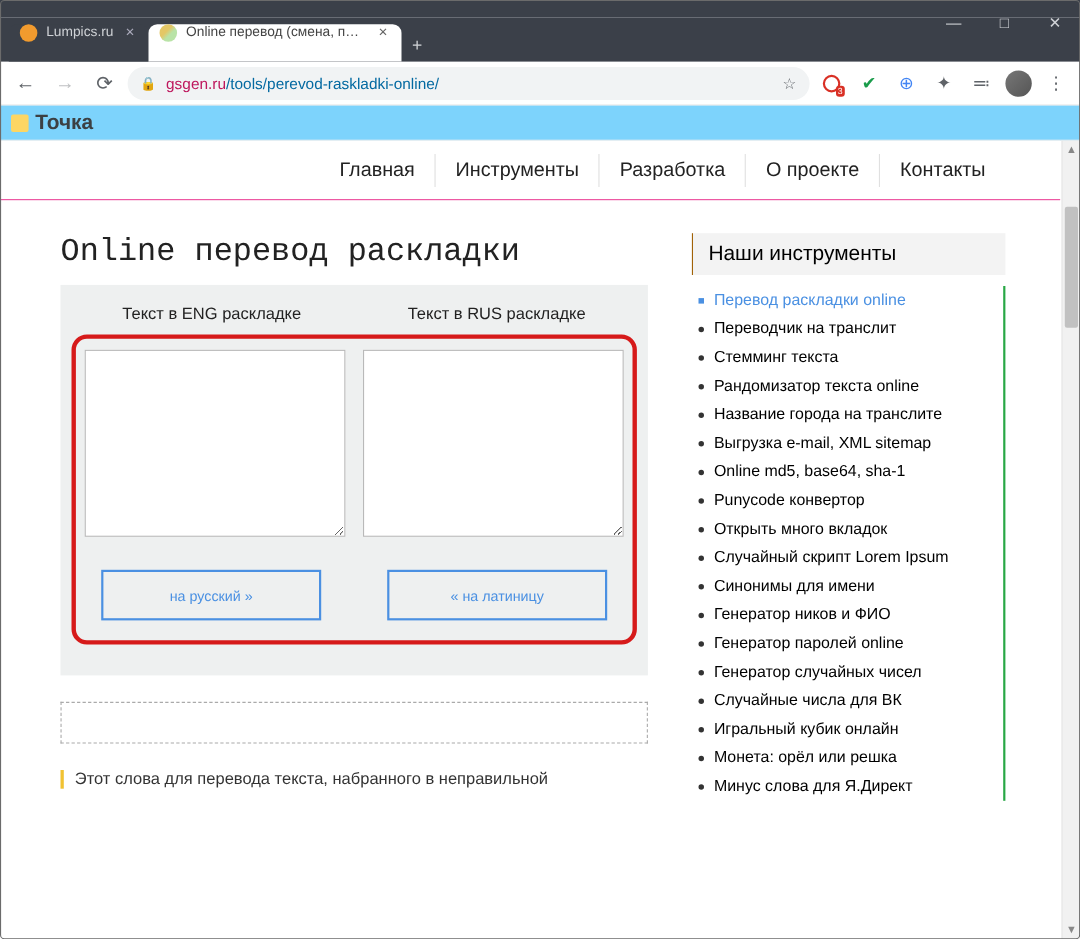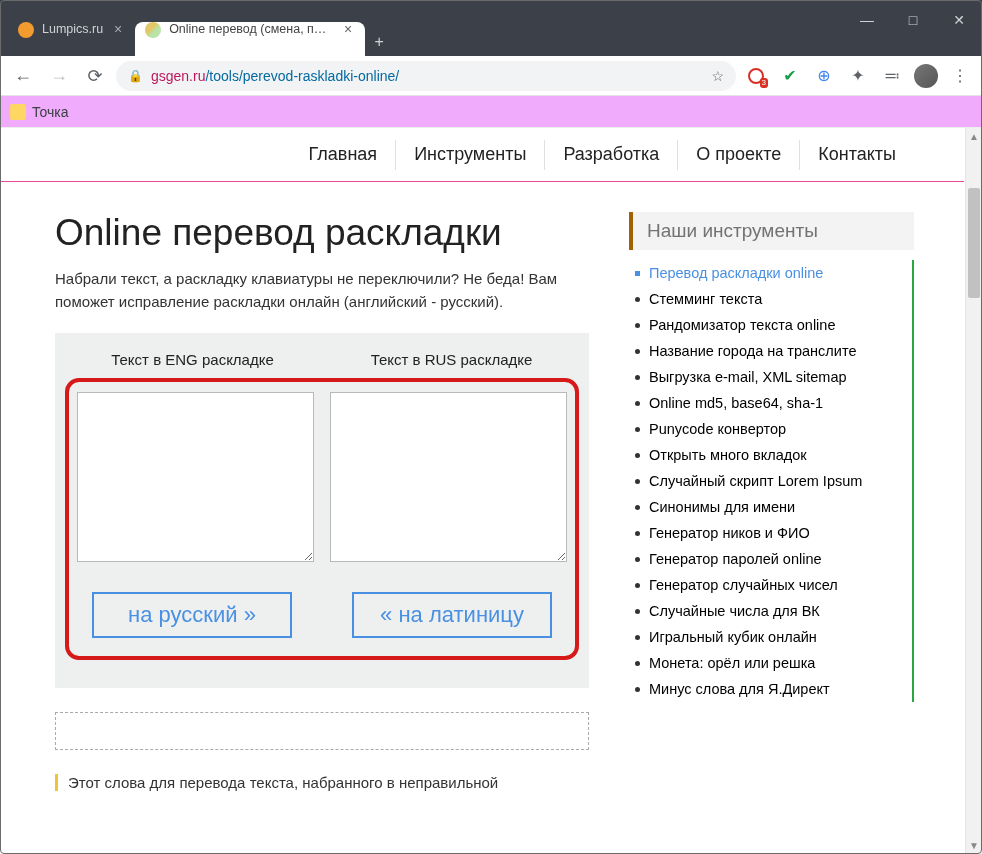--- a/index.html
+++ b/index.html
@@ -22,55 +22,55 @@
 .nav-btn { width: 30px; height: 30px; display: flex; align-items: center; justify-content: center; color: #5f6368; font-size: 18px; cursor: pointer; border-radius: 50%; }
 .addr { flex: 1; height: 30px; background: #f1f3f4; border-radius: 15px; display: flex; align-items: center; padding: 0 12px; gap: 8px; font-size: 14px; color: #5f6368; }
 .addr .lock { font-size: 12px; color: #5f6368; }
 .addr .url-text { flex: 1; color: #202124; white-space: nowrap; overflow: hidden; }
 .addr .url-text .domain { color: #be185d; }
 .addr .url-text .path { color: #0369a1; }
 .addr .star { color: #5f6368; cursor: pointer; }
 .tb-icon { width: 28px; height: 28px; display: flex; align-items: center; justify-content: center; cursor: pointer; font-size: 16px; color: #5f6368; position: relative; }
 .badge-num { position: absolute; bottom: 2px; right: 2px; background: #d93025; color: #fff; font-size: 8px; border-radius: 3px; padding: 0 2px; line-height: 10px; }
 .avatar { width: 24px; height: 24px; border-radius: 50%; background: linear-gradient(135deg,#777,#555); }
-.bookmarks { height: 32px; background: #f0abfc; display: flex; align-items: center; padding: 0 10px; gap: 6px; border-bottom: 1px solid #eee; font-size: 14px; color: #3c4043; }
+.bookmarks { height: 32px; background: #7dd3fc; display: flex; align-items: center; padding: 0 10px; gap: 6px; border-bottom: 1px solid #eee; font-size: 19px; color: #3c4043; font-weight: bold; }
 .bm-icon { width: 16px; height: 16px; background: #fdd663; border-radius: 2px; }
 
 
 .page-wrap { position: relative; height: calc(854px - 128px); }
 .viewport { position: absolute; left: 0; right: 18px; top: 0; bottom: 0; overflow: hidden; background: #fff; }
 .scrollbar-v { position: absolute; right: 0; top: 0; bottom: 0; width: 17px; background: #f1f1f1; border-left: 1px solid #e5e5e5; }
 .scroll-thumb { position: absolute; left: 2px; right: 2px; top: 60px; height: 110px; background: #c1c1c1; border-radius: 2px; }
 .scroll-arrow { position: absolute; left: 0; right: 0; height: 17px; display: flex; align-items: center; justify-content: center; color: #888; font-size: 10px; }
 .scroll-arrow.up { top: 0; }
 .scroll-arrow.down { bottom: 0; }
 
 .site-nav { height: 54px; display: flex; align-items: center; justify-content: flex-end; gap: 0; padding: 0 50px 0 0; border-bottom: 1px solid #ec4899; font-size: 18px; }
 .site-nav a { padding: 0 18px; color: #222; text-decoration: none; border-left: 1px solid #e0e0e0; height: 30px; display: flex; align-items: center; cursor: pointer; }
 .site-nav a:first-child { border-left: none; }
 
 .content { display: flex; padding: 30px 50px 0 55px; gap: 40px; align-items: flex-start; }
 .col-main { flex: 1; min-width: 0; }
-.col-main h1 { font-size: 37px; font-weight: normal; color: #222; margin-bottom: 14px; }
+.col-main h1 { font-size: 29px; font-weight: normal; color: #222; margin-bottom: 14px; font-family: Liberation Mono, monospace; }
 .lead { font-size: 15px; color: #333; line-height: 1.5; margin-bottom: 20px; }
 
 .tool-box { background: #eef0f0; padding: 18px 8px 28px; }
 .tb-heads { display: flex; }
 .tb-heads div { flex: 1; text-align: center; font-weight: normal; font-size: 15px; color: #222; padding-bottom: 10px; }
 .highlight-frame { border: 4px solid #d61a1a; border-radius: 14px; padding: 10px 8px 18px; margin: 0 2px; }
 .ta-row { display: flex; gap: 16px; margin-bottom: 30px; }
 .ta-row textarea { flex: 1; height: 170px; border: 1px solid #b9b9b9; background: #fff; resize: both; font-family: Arial; font-size: 13px; padding: 4px; }
 .btn-row { display: flex; gap: 60px; justify-content: center; }
-.btn-row button { flex: 1; max-width: 200px; height: 46px; background: transparent; border: 2px solid #4a90e2; color: #4a90e2; font-size: 22px; cursor: pointer; font-family: Arial; }
+.btn-row button { flex: 1; max-width: 200px; height: 46px; background: transparent; border: 2px solid #4a90e2; color: #4a90e2; font-size: 13px; cursor: pointer; font-family: Arial; }
 
 .dashed-box { border: 1px dashed #aaa; height: 38px; margin-top: 24px; }
 .footer-para { font-size: 15px; color: #333; margin-top: 24px; border-left: 3px solid #f1c232; padding-left: 10px; }
 
 .col-side { width: 285px; }
-.side-h { font-size: 19px; color: #737373; padding: 8px 14px; border-left: 4px solid #a16207; background: #f3f3f3; margin-bottom: 10px; }
+.side-h { font-size: 19px; color: #000000; padding: 8px 14px; border-left: 1px solid #a16207; background: #f3f3f3; margin-bottom: 10px; }
 .side-list { list-style: none; border-right: 2px solid #4a90e2; }
 .side-list.g1 { border-right-color: #28a745; }
 .side-list li { font-size: 14.5px; padding: 5px 0 5px 20px; position: relative; cursor: pointer; }
 .side-list li::before { content: ""; position: absolute; left: 6px; top: 11px; width: 5px; height: 5px; background: #333; border-radius: 50%; }
 .side-list li.active { color: #4a90e2; }
 .side-list li.active::before { background: #4a90e2; border-radius: 0; width: 5px; height: 5px; }
 
 .frame-border { position: absolute; pointer-events: none; inset: 0; border: 1px solid #6b6b6b; border-radius: 4px; }
 </style>
 </head>
@@ -132,21 +132,20 @@
       <a>Главная</a>
       <a>Инструменты</a>
       <a>Разработка</a>
       <a>О проекте</a>
       <a>Контакты</a>
     </nav>
 
     <div class="content">
       <div class="col-main">
         <h1>Online перевод раскладки</h1>
-        <p class="lead">Набрали текст, а раскладку клавиатуры не переключили? Не беда! Вам поможет исправление раскладки онлайн (английский - русский).</p>
 
         <div class="tool-box">
           <div class="tb-heads">
             <div>Текст в ENG раскладке</div>
             <div>Текст в RUS раскладке</div>
           </div>
           <div class="highlight-frame">
             <div class="ta-row">
               <textarea value="" style=""></textarea>
               <textarea value="" style=""></textarea>
@@ -159,20 +158,21 @@
         </div>
 
         <div class="dashed-box"></div>
         <p class="footer-para">Этот слова для перевода текста, набранного в неправильной</p>
       </div>
 
       <aside class="col-side">
         <div class="side-h">Наши инструменты</div>
         <ul class="side-list g1" id="side-list">
             <li class="active">Перевод раскладки online</li>
+            <li>Переводчик на транслит</li>
             <li>Стемминг текста</li>
             <li>Рандомизатор текста online</li>
             <li>Название города на транслите</li>
             <li>Выгрузка e-mail, XML sitemap</li>
             <li>Online md5, base64, sha-1</li>
             <li>Punycode конвертор</li>
             <li>Открыть много вкладок</li>
             <li>Случайный скрипт Lorem Ipsum</li>
             <li>Синонимы для имени</li>
             <li>Генератор ников и ФИО</li>

